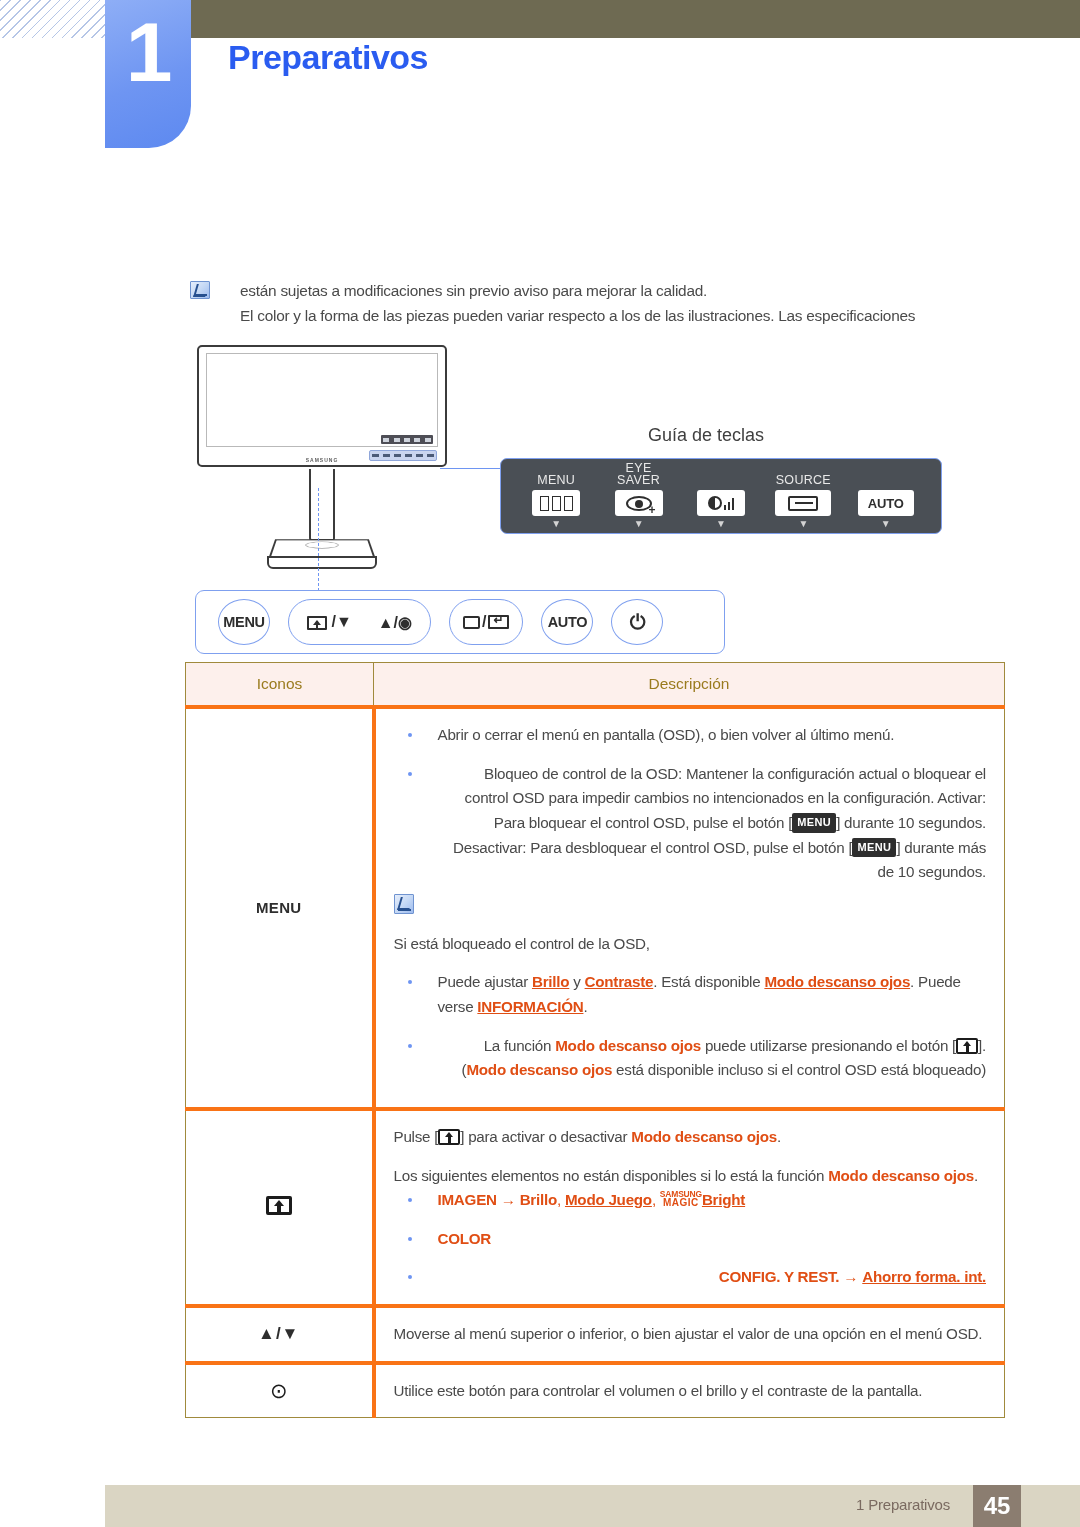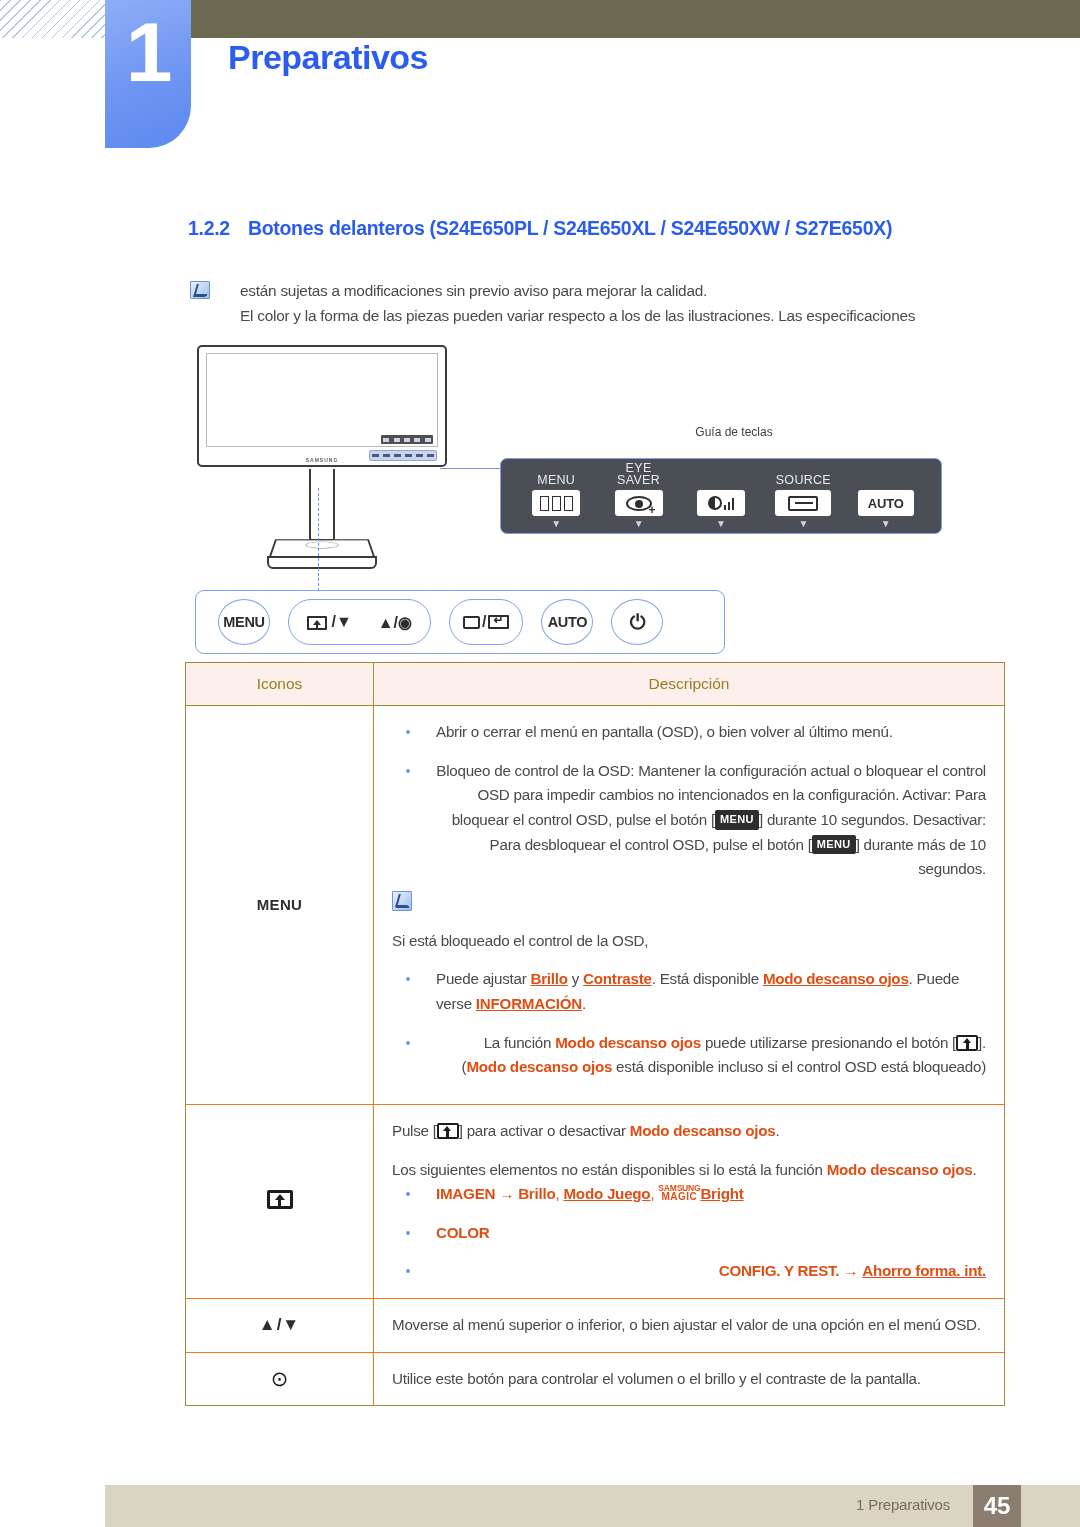--- a/index.html
+++ b/index.html
@@ -124,22 +124,22 @@
     position:absolute; left:255px; top:128px; width:255px; height:0;
     border-top:1.5px solid #6e95f2;
   }
   .lead-v {
     position:absolute; left:133px; top:148px; height:108px; width:0;
     border-left:1.8px dashed #6e95f2;
   }
 
   
   .kg-label {
-    position:absolute; left:504px; top:425px; width:460px;
-    text-align:center; font-size:12px; color:#3f3f3f;
+    position:absolute; left:476px; top:425px; width:460px;
+    text-align:center; font-size:18px; color:#3f3f3f;
   }
   .keyguide {
     position:absolute; left:500px; top:458px; width:442px; height:76px;
     background:#4a4f55; border:1.5px solid #7fa0ef; border-radius:7px;
     display:flex; align-items:flex-end; justify-content:space-around;
     padding: 0 14px 4px 14px;
   }
   .kg-item { width:76px; text-align:center; position:relative; }
   .kg-cap {
     font-size:12.5px; color:#e9e9e9; line-height:.98; letter-spacing:.3px;
@@ -208,21 +208,21 @@
   }
   .glyph-ret::after{content:"\21B5";position:absolute;left:3px;top:-4px;font-size:12px;color:#2e2e2e;}
   .pb-power { font-size:20px; color:#2e2e2e; }
 
   
   table.spec {
     position:absolute; left:185px; top:662px; width:820px;
     border-collapse:collapse; table-layout:fixed;
   }
   table.spec th, table.spec td {
-    border:1px solid #f97316; vertical-align:middle;
+    border:4px solid #f97316; vertical-align:middle;
   }
   table.spec thead th {
     background:#fdf0ec; border:1.5px solid #a08a3c;
     color:#9a7b1e; font-size:15.5px; font-weight:normal;
     padding:12px 0; text-align:center;
   }
   table.spec tbody td { padding:14px 18px; }
   table.spec tbody td.icon-cell {
     width:228px; text-align:center; vertical-align:middle;
     border-left:1.5px solid #a08a3c;
@@ -298,23 +298,20 @@
 
 <div class="page">
 
   <div class="hatch"></div>
   <div class="olive-bar"></div>
   <div class="chapter-tab">
     <div class="chapter-num">1</div>
   </div>
   <div class="chapter-title">Preparativos</div>
 
-  <div class="sec-heading">
-    <span class="sec-num">1.2.2</span><span>Botones delanteros (S24E650PL / S24E650XL / S24E650XW / S27E650X)</span>
-  </div>
 
   <div class="note-top">
     <div class="note-row">
       <div class="note-icon"></div>
       <div class="note-text">
         <div>están sujetas a modificaciones sin previo aviso para mejorar la calidad.</div>
         <div>El color y la forma de las piezas pueden variar respecto a los de las ilustraciones. Las especificaciones</div>
       </div>
     </div>
   </div>

